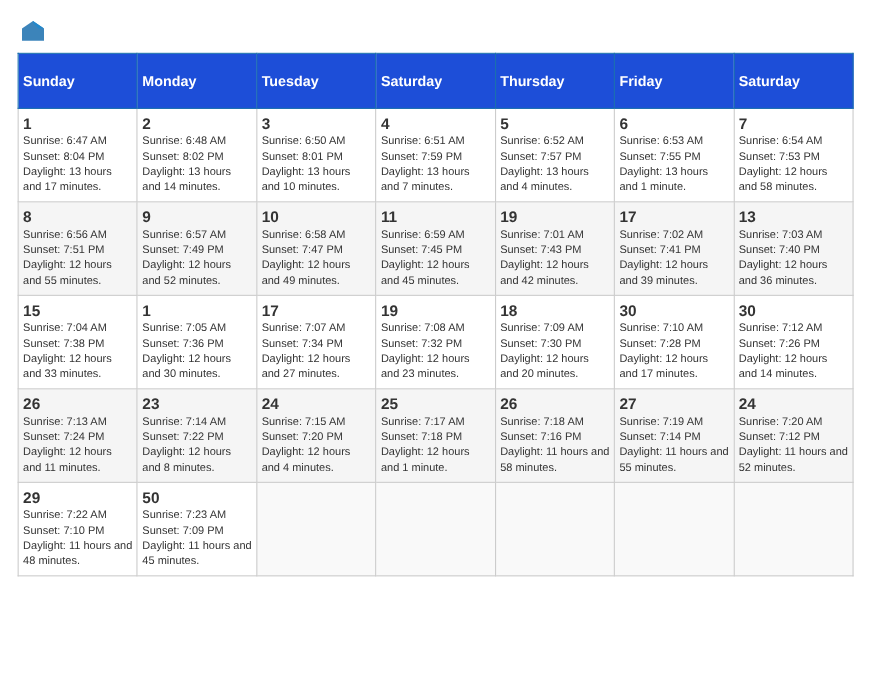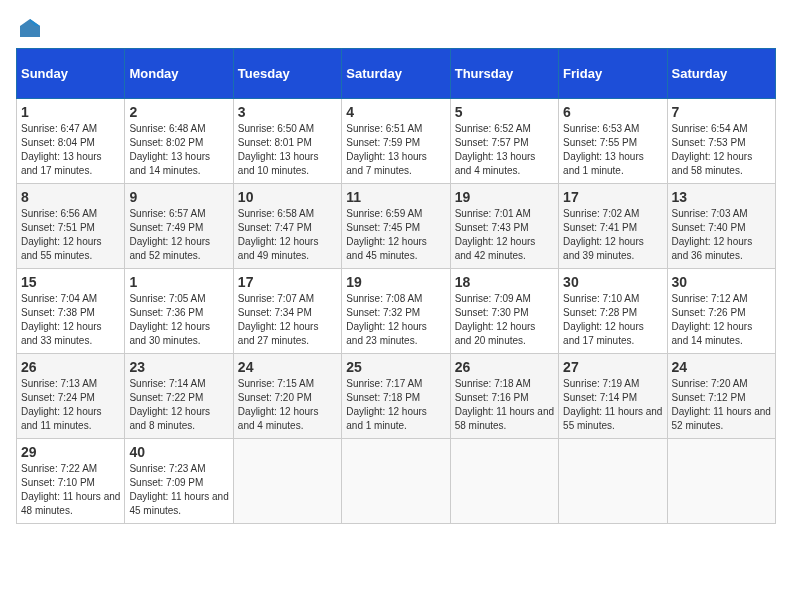--- a/index.html
+++ b/index.html
@@ -239,21 +239,21 @@
           <span class="day-num">24</span>
           <div class="day-info">Sunrise: 7:20 AM<br>Sunset: 7:12 PM<br>Daylight: 11 hours and 52 minutes.</div>
         </td>
       </tr>
       <tr>
         <td>
           <span class="day-num">29</span>
           <div class="day-info">Sunrise: 7:22 AM<br>Sunset: 7:10 PM<br>Daylight: 11 hours and 48 minutes.</div>
         </td>
         <td>
-          <span class="day-num">40</span>
+          <span class="day-num">50</span>
           <div class="day-info">Sunrise: 7:23 AM<br>Sunset: 7:09 PM<br>Daylight: 11 hours and 45 minutes.</div>
         </td>
         <td class="empty"></td>
         <td class="empty"></td>
         <td class="empty"></td>
         <td class="empty"></td>
         <td class="empty"></td>
       </tr>
     </tbody>
 </table>

